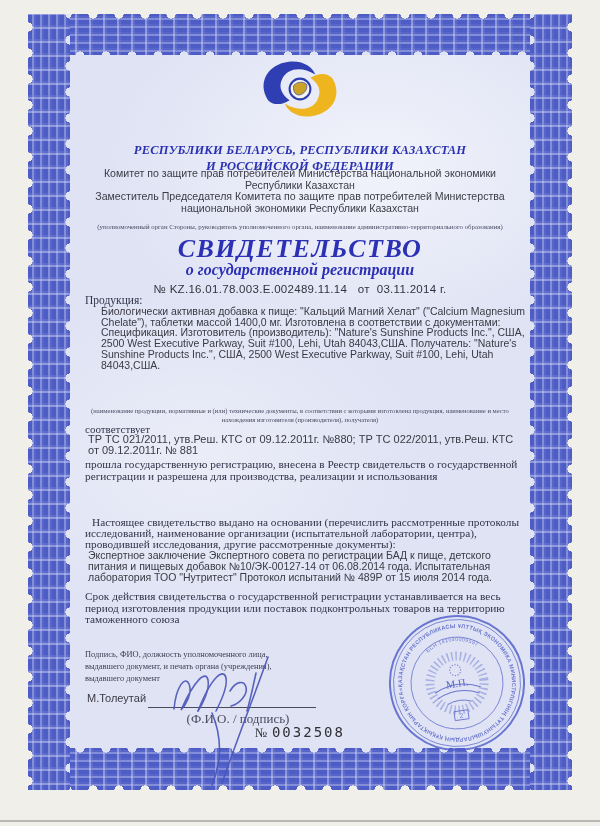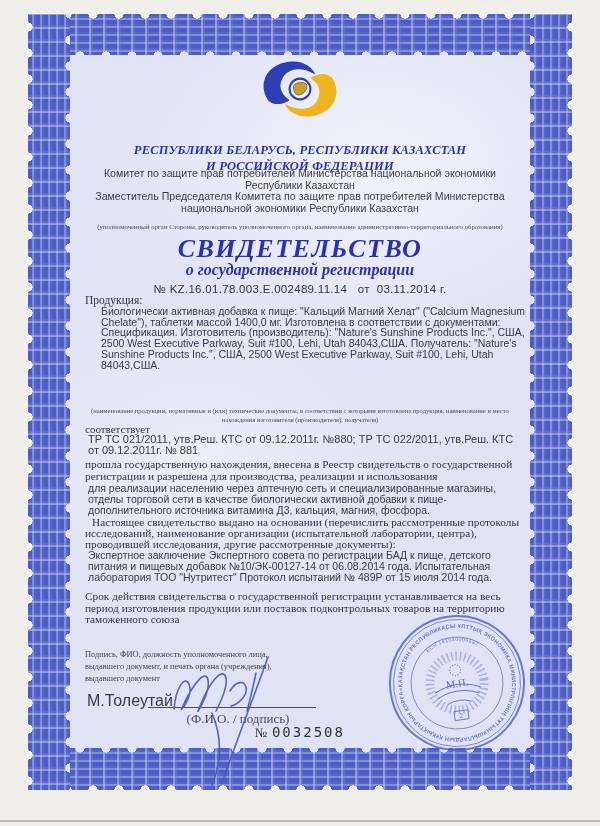--- a/index.html
+++ b/index.html
@@ -70,21 +70,21 @@
   .footnote2{top:352px;left:10px;right:10px;font-family:"Liberation Serif",serif;font-size:6.6px;line-height:8.6px;color:#4a4a60;}
   .conform-label{top:368px;left:15px;font-family:"Liberation Serif",serif;font-size:11px;color:#33334a;}
   .conform-text{top:379px;left:18px;width:436px;font-size:11px;line-height:11.2px;color:#3a3a44;}
   .registered{top:404px;left:15px;width:440px;font-family:"Liberation Serif",serif;font-size:11.3px;line-height:11.5px;color:#33334a;}
   .usage{top:428px;left:18px;width:436px;font-size:10.5px;line-height:11px;color:#3a3a44;}
   .basis{top:462px;left:15px;width:440px;font-family:"Liberation Serif",serif;font-size:11.3px;line-height:11.2px;color:#33334a;text-indent:7px;}
   .expert{top:495px;left:18px;width:436px;font-size:10.5px;line-height:10.9px;color:#3a3a44;}
   .validity{top:536px;left:15px;width:440px;font-family:"Liberation Serif",serif;font-size:11.3px;line-height:11.5px;color:#33334a;}
 
   .sig-note{top:594px;left:15px;width:250px;font-family:"Liberation Serif",serif;font-size:8.4px;line-height:12px;color:#3c3c50;}
-  .sig-name{top:637px;left:17px;font-size:16px;color:#3a3a44;}
+  .sig-name{top:637px;left:17px;font-size:11px;color:#3a3a44;}
   .sig-line{position:absolute;top:652px;left:78px;width:168px;border-top:1px solid #4a4a58;}
   .sig-caption{position:absolute;top:656px;left:108px;width:120px;text-align:center;font-family:"Liberation Serif",serif;font-size:13px;color:#4a4a60;}
   .sig-scribble{position:absolute;top:598px;left:82px;pointer-events:none;}
   .stamp{position:absolute;top:553px;left:312px;opacity:.82;}
   .serial{top:668px;color:#2f2f35;}
   .serial .sign{font-family:"Liberation Serif",serif;font-size:13px;}
   .serial .digits{font-family:"DejaVu Sans Mono",monospace;font-size:14px;letter-spacing:2px;}
   .page-shadow{position:absolute;left:0;right:0;bottom:4px;height:2px;background:rgba(120,120,115,.45);}
 </style>
 </head>
@@ -120,22 +120,21 @@
   <div class="blk center subtitle">о государственной регистрации</div>
   <div class="blk center numline sans">№ KZ.16.01.78.003.E.002489.11.14&nbsp;&nbsp; от&nbsp; 03.11.2014 г.</div>
 
   <div class="blk prod-label">Продукция:</div>
   <div class="blk prod-text sans">Биологически активная добавка к пище: "Кальций Магний Хелат" ("Calcium Magnesium Chelate"), таблетки массой 1400,0 мг. Изготовлена в соответствии с документами: Спецификация. Изготовитель (производитель): "Nature's Sunshine Products Inc.", США, 2500 West Executive Parkway, Suit #100, Lehi, Utah 84043,США.  Получатель: "Nature's Sunshine Products Inc.", США, 2500 West Executive Parkway, Suit #100, Lehi, Utah 84043,США.</div>
   <div class="blk center footnote2">(наименование продукции, нормативные и (или) технические документы, в соответствии с которыми изготовлена продукция, наименование и место нахождения изготовителя (производителя), получателя)</div>
 
   <div class="blk conform-label">соответствует</div>
   <div class="blk conform-text sans">ТР ТС 021/2011, утв.Реш. КТС от 09.12.2011г. №880; ТР ТС 022/2011, утв.Реш. КТС от 09.12.2011г. № 881</div>
 
-  <div class="blk registered">прошла государственную нахождения, внесена в Реестр свидетельств о государственной регистрации и разрешена для производства, реализации и использования</div>
-  <div class="blk usage sans">для реализации населению через аптечную сеть и специализированные магазины, отделы торговой сети в качестве биологически активной добавки к пище-дополнительного источника витамина Д3, кальция, магния, фосфора.</div>
+  <div class="blk registered">прошла государственную регистрацию, внесена в Реестр свидетельств о государственной регистрации и разрешена для производства, реализации и использования</div>
   <div class="blk basis">Настоящее свидетельство выдано на основании (перечислить рассмотренные протоколы исследований, наименование организации  (испытательной лаборатории, центра), проводившей исследования, другие рассмотренные документы):</div>
   <div class="blk expert sans">Экспертное заключение Экспертного совета по регистрации БАД к пище, детского питания и пищевых добавок №10/ЭК-00127-14 от 06.08.2014 года. Испытательная лаборатория ТОО "Нутритест" Протокол испытаний № 489Р от 15 июля 2014 года.</div>
   <div class="blk validity">Срок действия свидетельства о государственной регистрации устанавливается на весь период изготовления продукции или поставок подконтрольных товаров на территорию таможенного союза</div>
 
   <div class="blk sig-note">
     <span style="display:block">Подпись, ФИО,  должность уполномоченного лица,</span>
     <span style="display:block">выдавшего документ, и печать органа (учреждения),</span>
     <span style="display:block">выдавшего документ</span>
   </div>
   <div class="blk sig-name sans">М.Толеутай</div>

